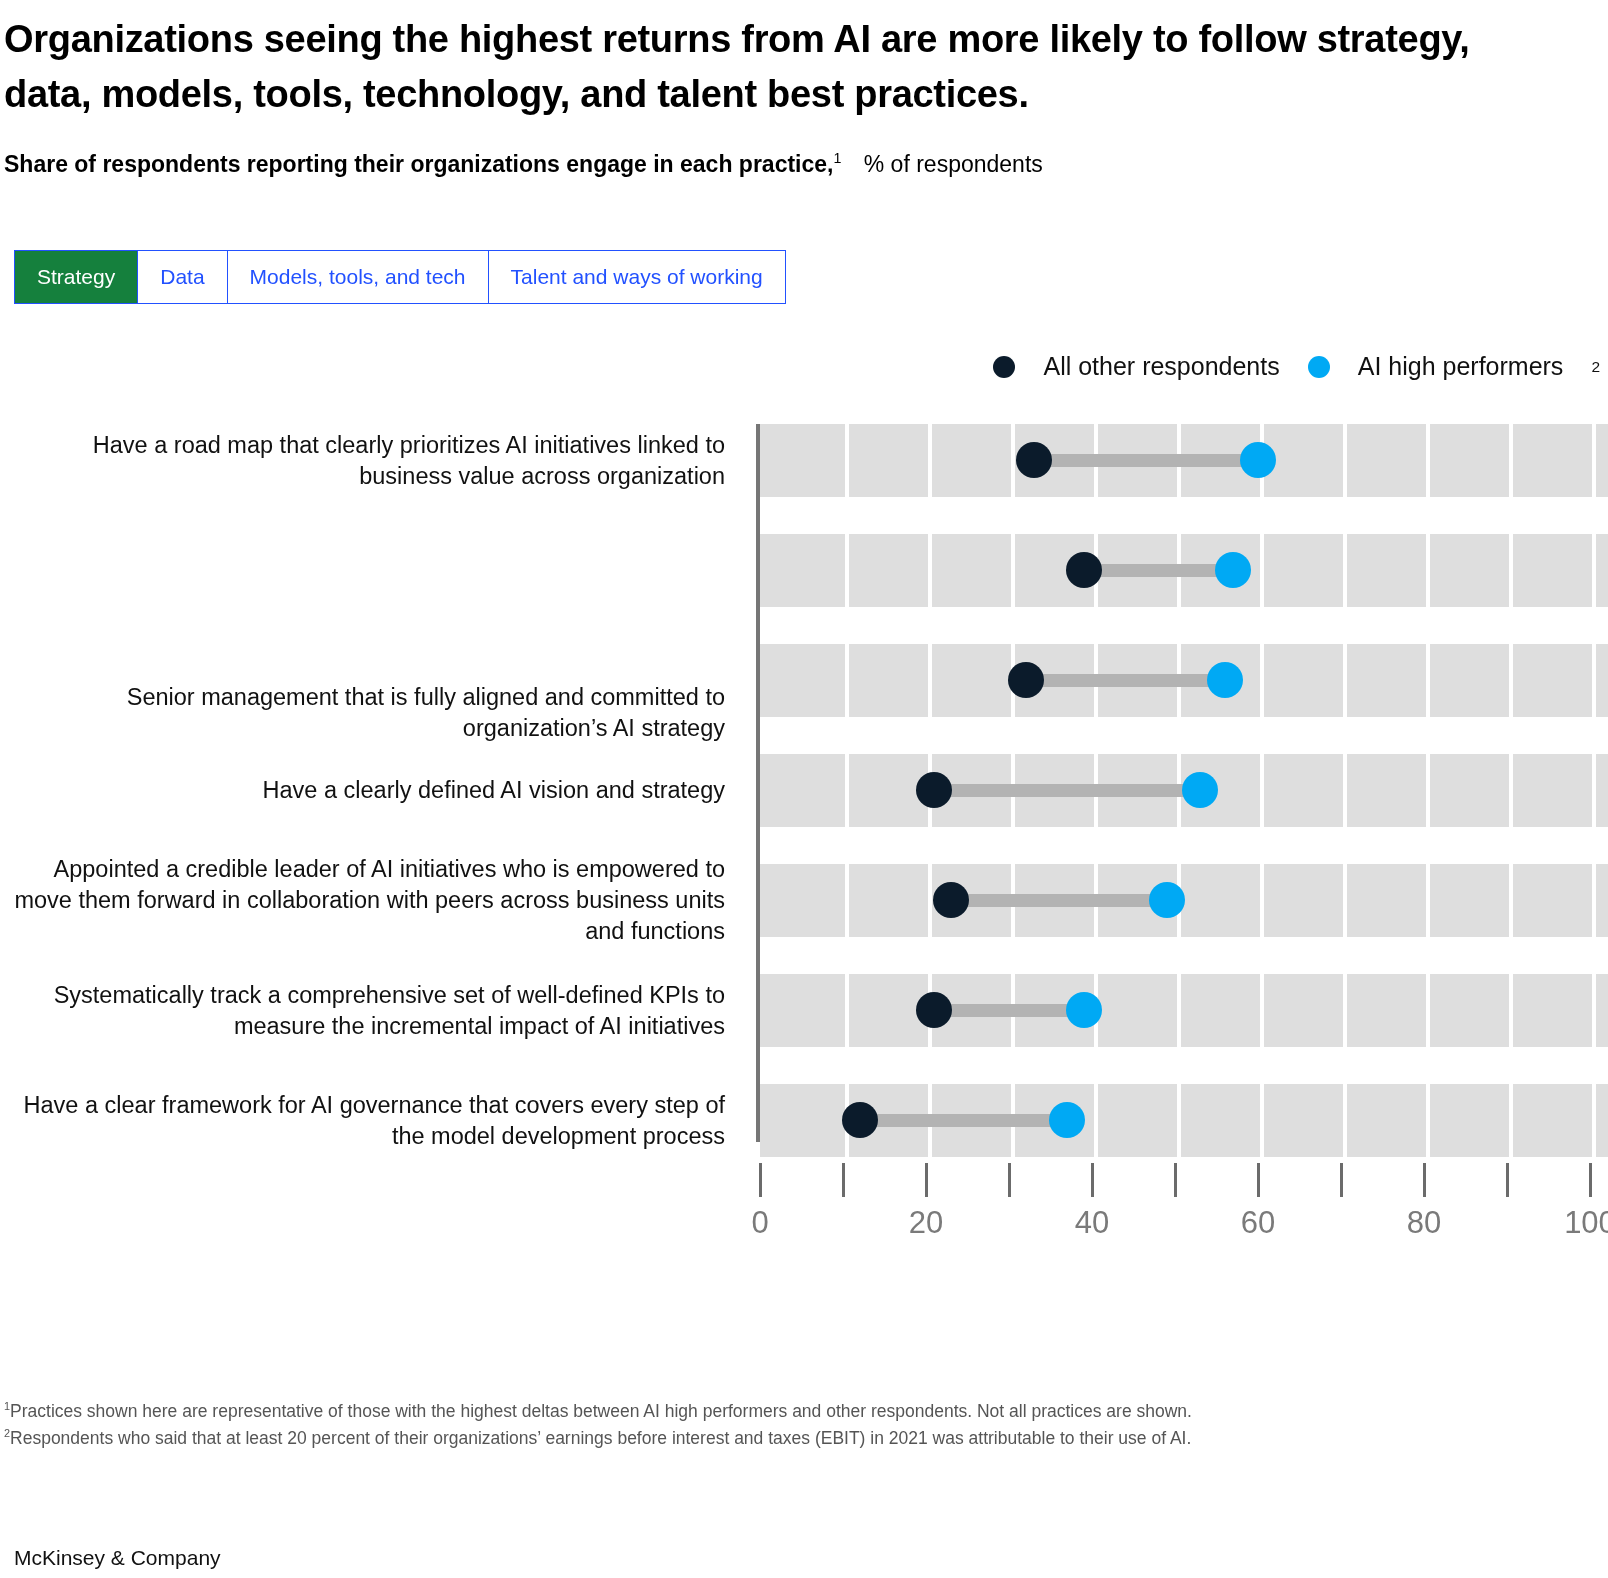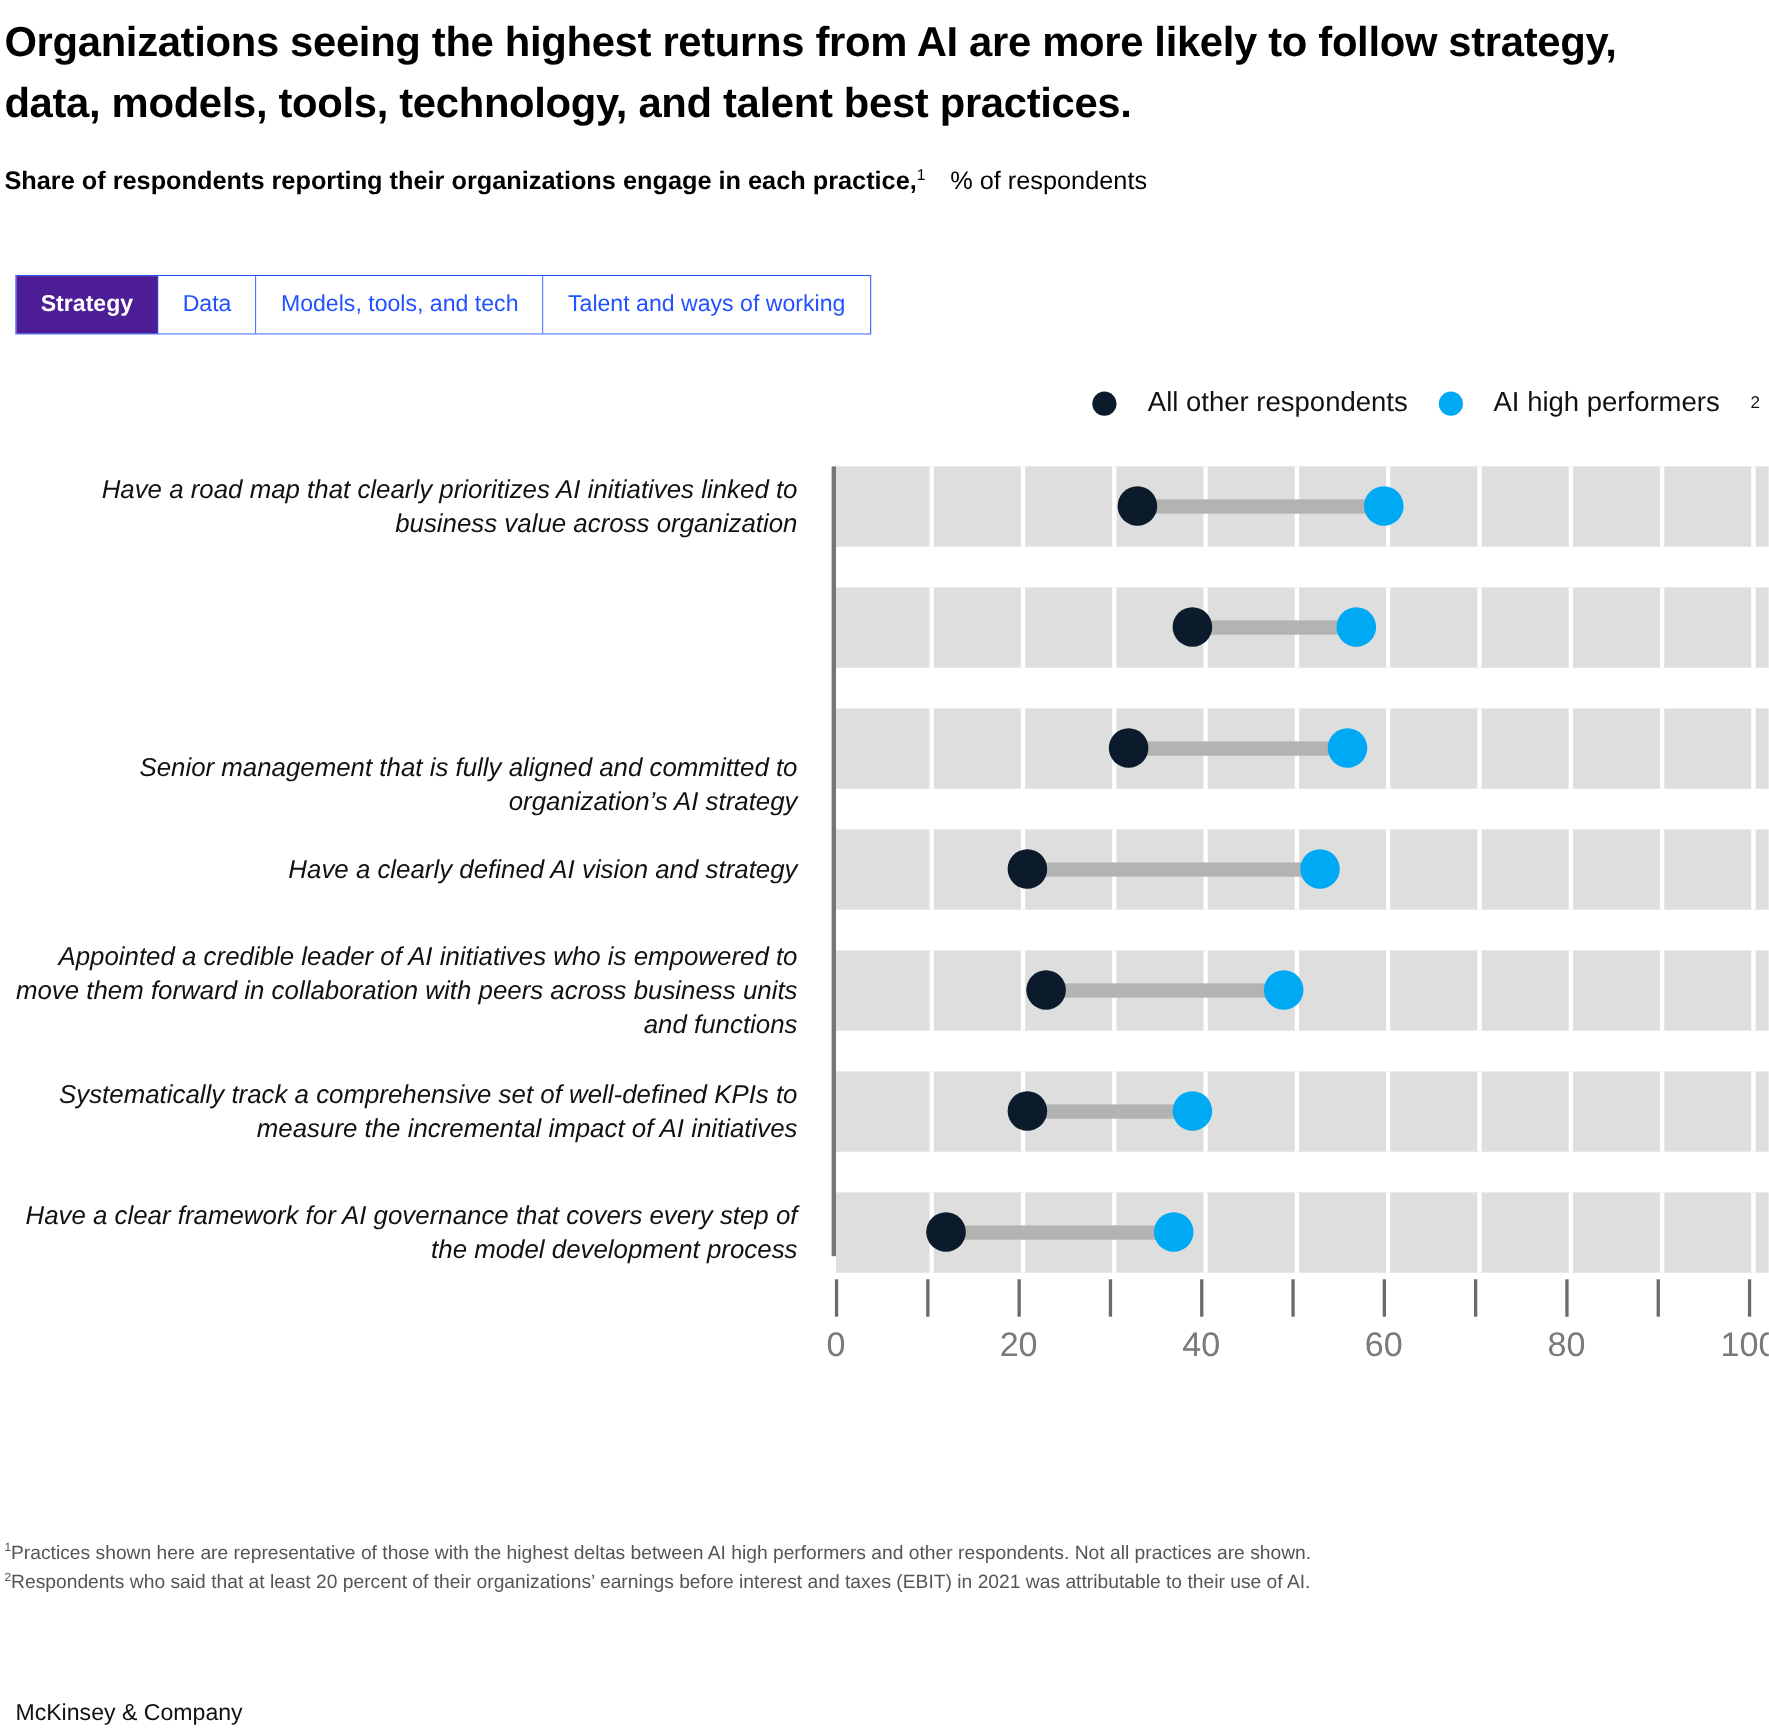--- a/index.html
+++ b/index.html
@@ -33,34 +33,34 @@
     display:flex;border:1px solid #2251ff;box-sizing:border-box;
     height:54px;
   }
   .tab{
     display:flex;align-items:center;justify-content:center;
     padding:0 22px;font-size:21px;color:#2251ff;
     border-right:1px solid #2251ff;box-sizing:border-box;
     white-space:nowrap;cursor:pointer;background:#fff;
   }
   .tab:last-child{border-right:none;}
-  .tab.active{background:#4c1d95;color:#ffffff;font-weight:bold;}
+  .tab.active{background:#15803d;color:#ffffff;}
 
   
   .legend{
     position:absolute;right:8px;top:352px;
     display:flex;align-items:center;gap:28px;
     font-size:25px;color:#111;
   }
   .legend-item{display:flex;align-items:center;gap:28px;white-space:nowrap;}
   .dot{width:22px;height:22px;border-radius:50%;display:inline-block;flex:none;}
 
   
   .chart{
-    position:absolute;left:0;top:412px;width:1346px;height:760px;font-style:italic;
+    position:absolute;left:0;top:412px;width:1346px;height:760px;
   }
   .labels{
     position:absolute;left:0;top:0;width:735px;height:728px;
   }
   .row-label{
     position:absolute;right:0;width:735px;
     text-align:right;font-size:23.5px;line-height:1.32;color:#111;
     box-sizing:border-box;padding-right:10px;
   }
   .plot{

